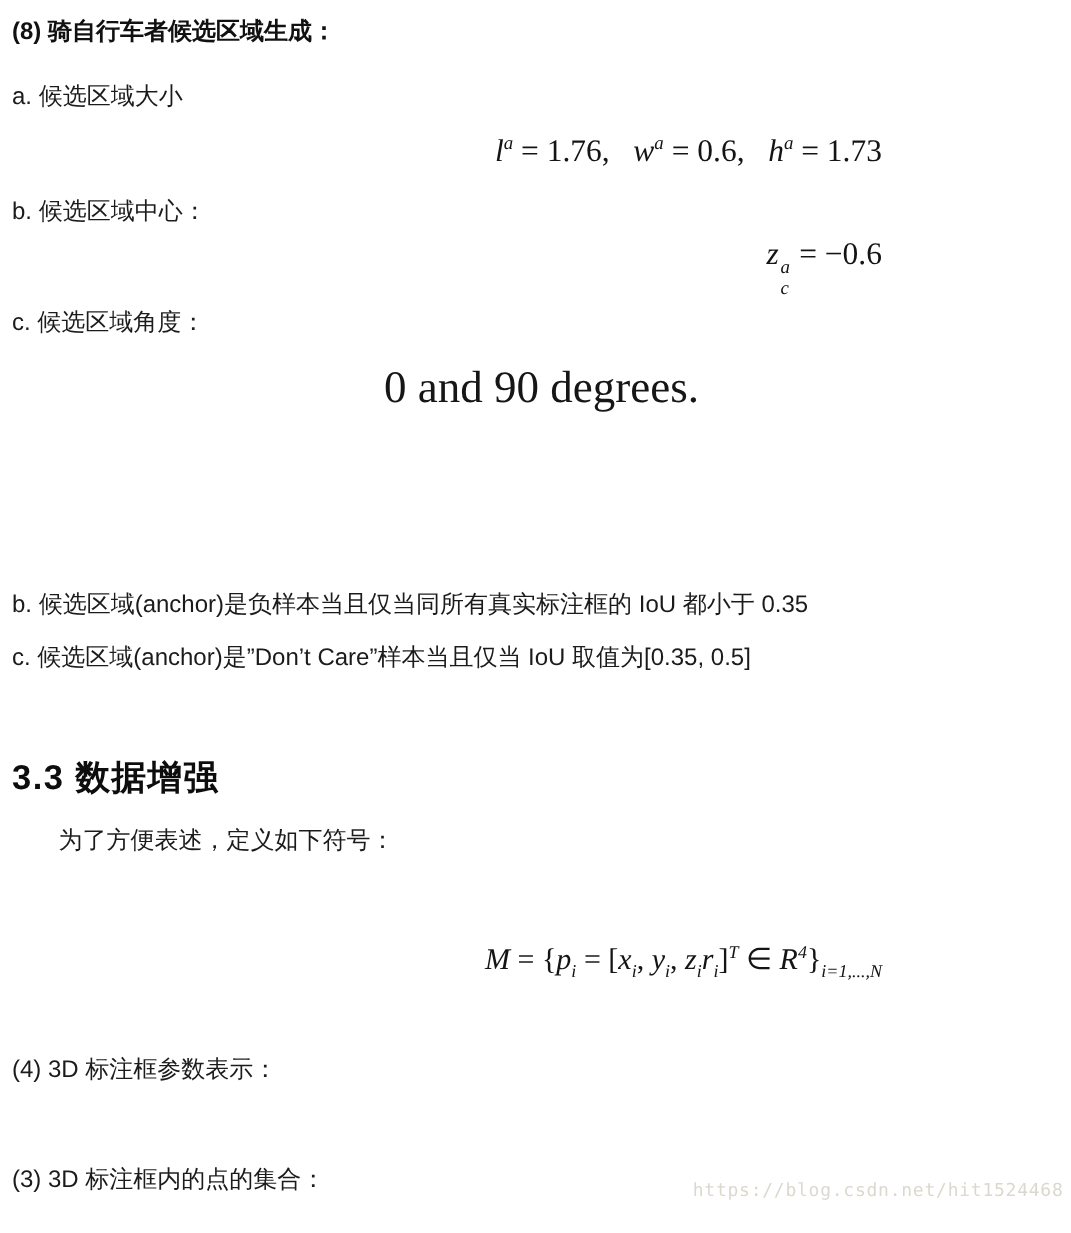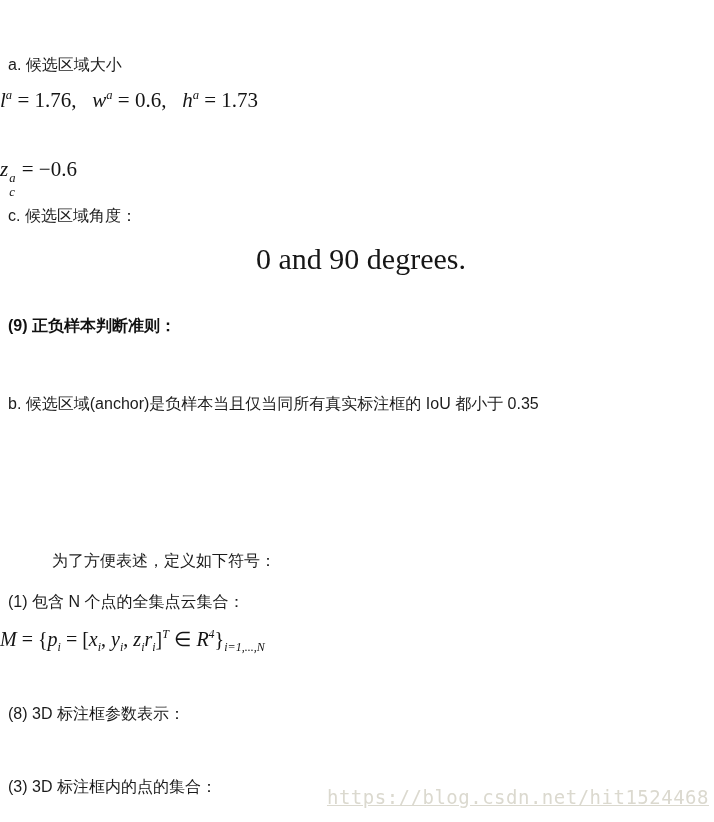--- a/index.html
+++ b/index.html
@@ -8,24 +8,24 @@
     position:relative;
     width:714px; height:822px;
     background:#ffffff;
     overflow:hidden;
     font-family:"Liberation Sans", sans-serif;
     color:#1b1b1b;
   }
   .line { position:absolute; left:8px; font-size:16px; line-height:1.25; white-space:nowrap; }
   .bold { font-weight:bold; color:#111; }
   .h2 { position:absolute; left:8px; font-size:23px; font-weight:bold; color:#0d0d0d; letter-spacing:1px; }
-  .indent { left:52px;text-align:right; }
+  .indent { left:39px;text-align:right; }
   .formula {
     position:absolute; left:0; width:588px;
-    text-align:left;
+    text-align:right;
     font-family:"Liberation Serif", serif;
     font-size:21px; color:#141414;
     white-space:pre;
   }
   .formula i { font-style:italic; font-family:"Liberation Serif", serif; }
   .formula sup, .formula sub { font-style:italic; font-size:60%; }
   .formula .ss {
     display:inline-flex; flex-direction:column; align-items:flex-start;
     font-size:60%; font-style:italic; line-height:1.1;
     vertical-align:-0.5em; margin:0 1px;
@@ -33,57 +33,58 @@
   .big-serif {
     position:absolute; left:4px; width:714px;
     text-align:center;
     font-family:"Liberation Serif", serif;
     font-size:30px; color:#161616;
   }
   .watermark {
     position:absolute;
     right:5px;
     font-family:"DejaVu Sans Mono", monospace;
-    font-size:19px;
+    font-size:12px;
     color:#dbd9cf;
     letter-spacing:0.5px;
     white-space:nowrap;
-    text-decoration:underline;
   }
 </style>
 </head>
 <body>
 
 <div class="page">
 
+  <div class="line bold" style="top:12px">(8) 骑自行车者候选区域生成：</div>
 
   <div class="line" style="top:55px">a. 候选区域大小</div>
 
   <div class="formula" style="top:88px"><i>l</i><sup>a</sup><span> = 1.76,   </span><i>w</i><sup>a</sup><span> = 0.6,   </span><i>h</i><sup>a</sup><span> = 1.73</span></div>
 
+  <div class="line" style="top:132px">b. 候选区域中心：</div>
 
   <div class="formula" style="top:157px"><i>z</i><span class="ss"><span>a</span><span>c</span></span><span> = −0.6</span></div>
 
   <div class="line" style="top:206px">c. 候选区域角度：</div>
 
   <div class="big-serif" style="top:242px">0 and 90 degrees.</div>
 
-  <div class="line bold" style="top:316px">(9) 正负样本判断准则：</div>
 
 
   <div class="line" style="top:394px">b. 候选区域(anchor)是负样本当且仅当同所有真实标注框的 IoU 都小于 0.35</div>
 
+  <div class="line" style="top:429px">c. 候选区域(anchor)是”Don’t Care”样本当且仅当 IoU 取值为[0.35, 0.5]</div>
 
+  <div class="h2" style="top:503px">3.3 数据增强</div>
 
   <div class="line indent" style="top:551px">为了方便表述，定义如下符号：</div>
 
-  <div class="line" style="top:592px">(1) 包含 N 个点的全集点云集合：</div>
 
   <div class="formula" style="top:627px; font-size:20px"><i>M</i><span> = {</span><i>p</i><sub>i</sub><span> = [</span><i>x</i><sub>i</sub><span>, </span><i>y</i><sub>i</sub><span>, </span><i>z</i><sub>i</sub><i>r</i><sub>i</sub><span>]</span><sup>T</sup><span> ∈ </span><i>R</i><sup>4</sup><span>}</span><sub>i=1,...,N</sub></div>
 
-  <div class="line" style="top:704px">(8) 3D 标注框参数表示：</div>
+  <div class="line" style="top:704px">(4) 3D 标注框参数表示：</div>
 
 
   <div class="line" style="top:777px">(3) 3D 标注框内的点的集合：</div>
 
   <div class="watermark" style="top:786px">https://blog.csdn.net/hit1524468</div>
 
 </div>
 
 </body></html>

